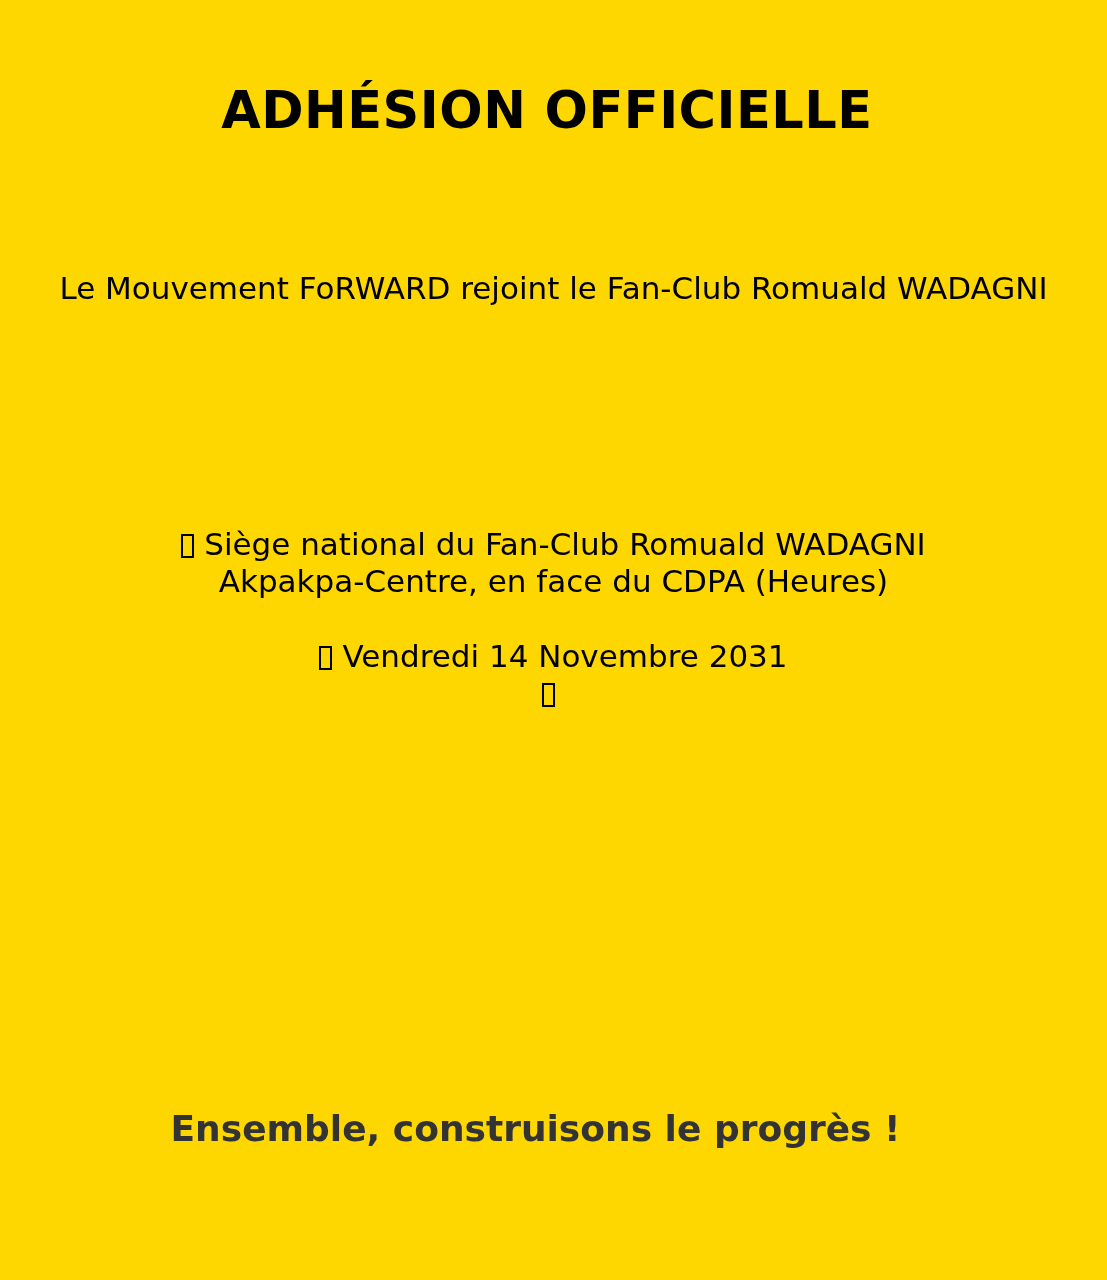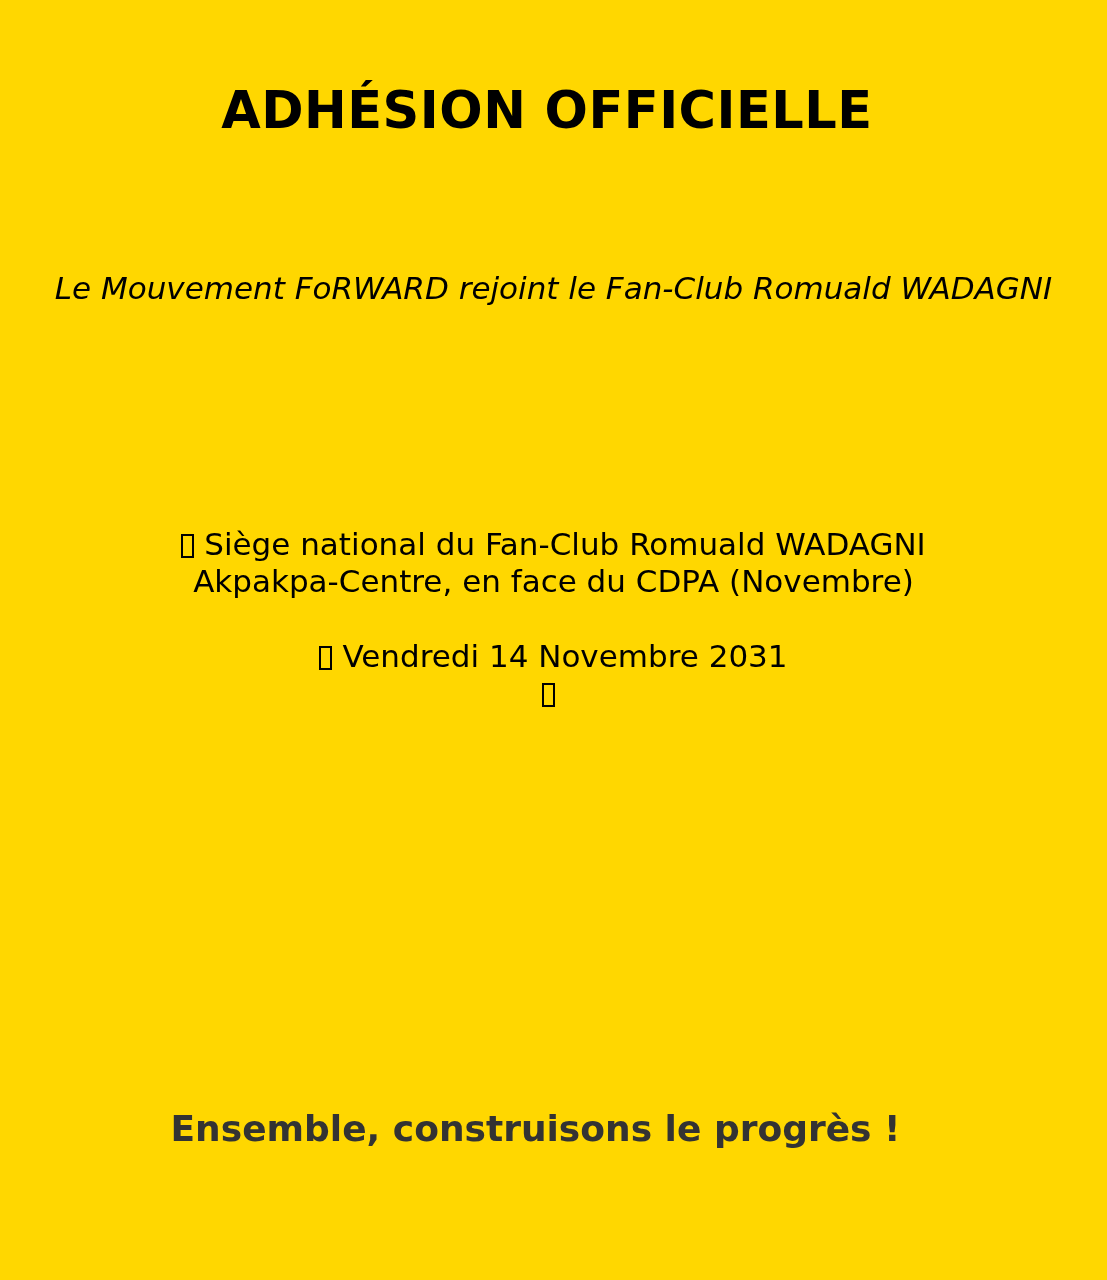--- a/index.html
+++ b/index.html
@@ -30,21 +30,20 @@
     .subtitle {
       position: absolute;
       top: 268px;
       left: 0;
       width: 1107px;
       text-align: center;
       font-size: 31px;
       line-height: 40px;
       white-space: nowrap;
       margin: 0;
-      font-style: italic;
     }
     .info-block {
       position: absolute;
       left: 0;
       width: 1107px;
       text-align: center;
       font-size: 31px;
       line-height: 37px;
     }
     .venue { top: 526px; }
@@ -79,21 +78,21 @@
 <body>
 
 <h1 class="title">ADHÉSION OFFICIELLE</h1>
 
 <p class="subtitle">Le Mouvement FoRWARD rejoint le Fan-Club Romuald WADAGNI</p>
 
 <div class="info-block venue">
   <span class="line">
     <span class="tofu"></span><span>Siège national du Fan-Club Romuald WADAGNI</span>
   </span>
-  <span class="line">Akpakpa-Centre, en face du CDPA (Novembre)</span>
+  <span class="line">Akpakpa-Centre, en face du CDPA (Heures)</span>
 </div>
 
 <div class="info-block when">
   <span class="line">
     <span class="tofu"></span><span>Vendredi 14 Novembre 2031</span>
   </span>
   <span class="line">
     <span class="tofu"></span>
   </span>
 </div>

